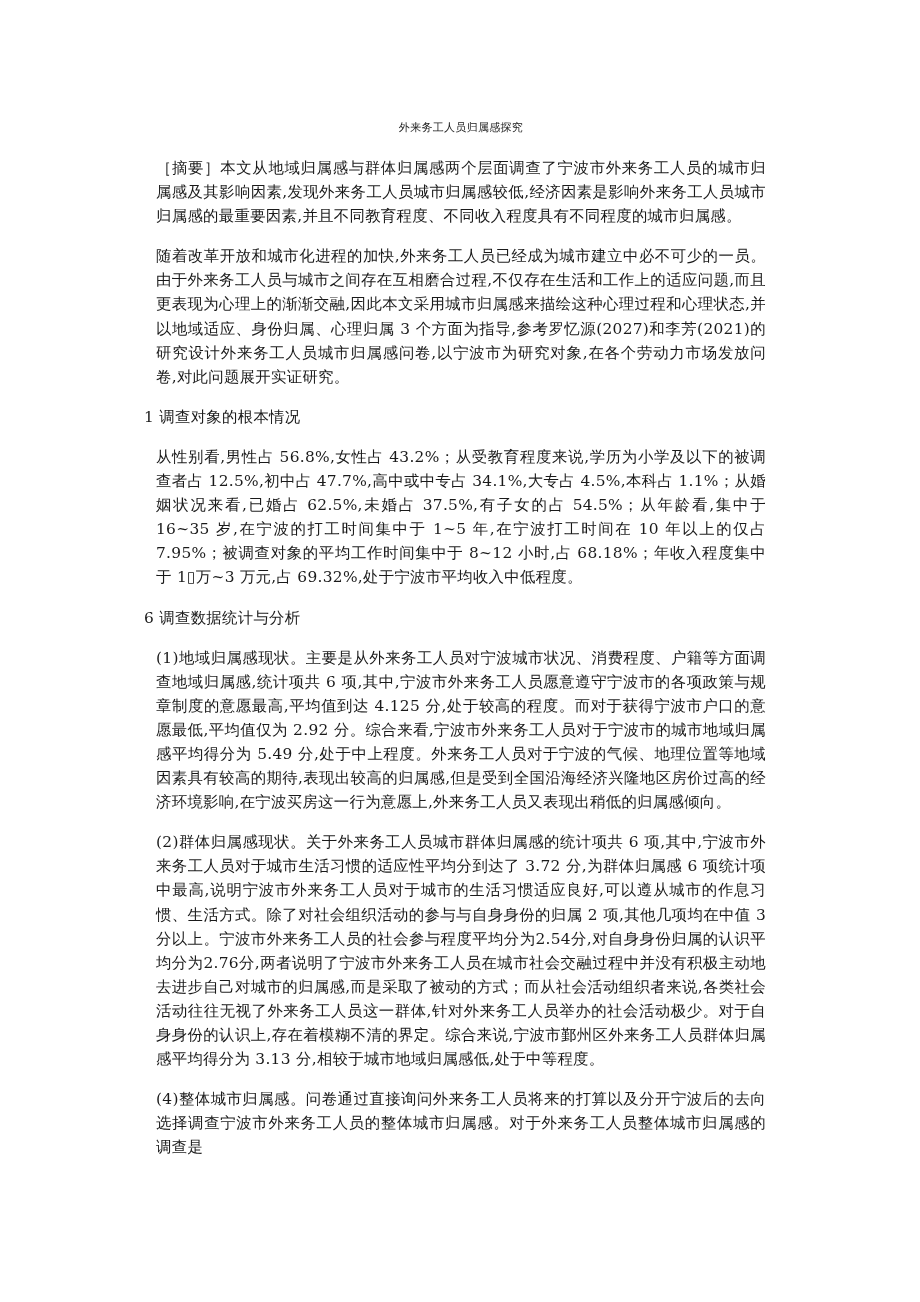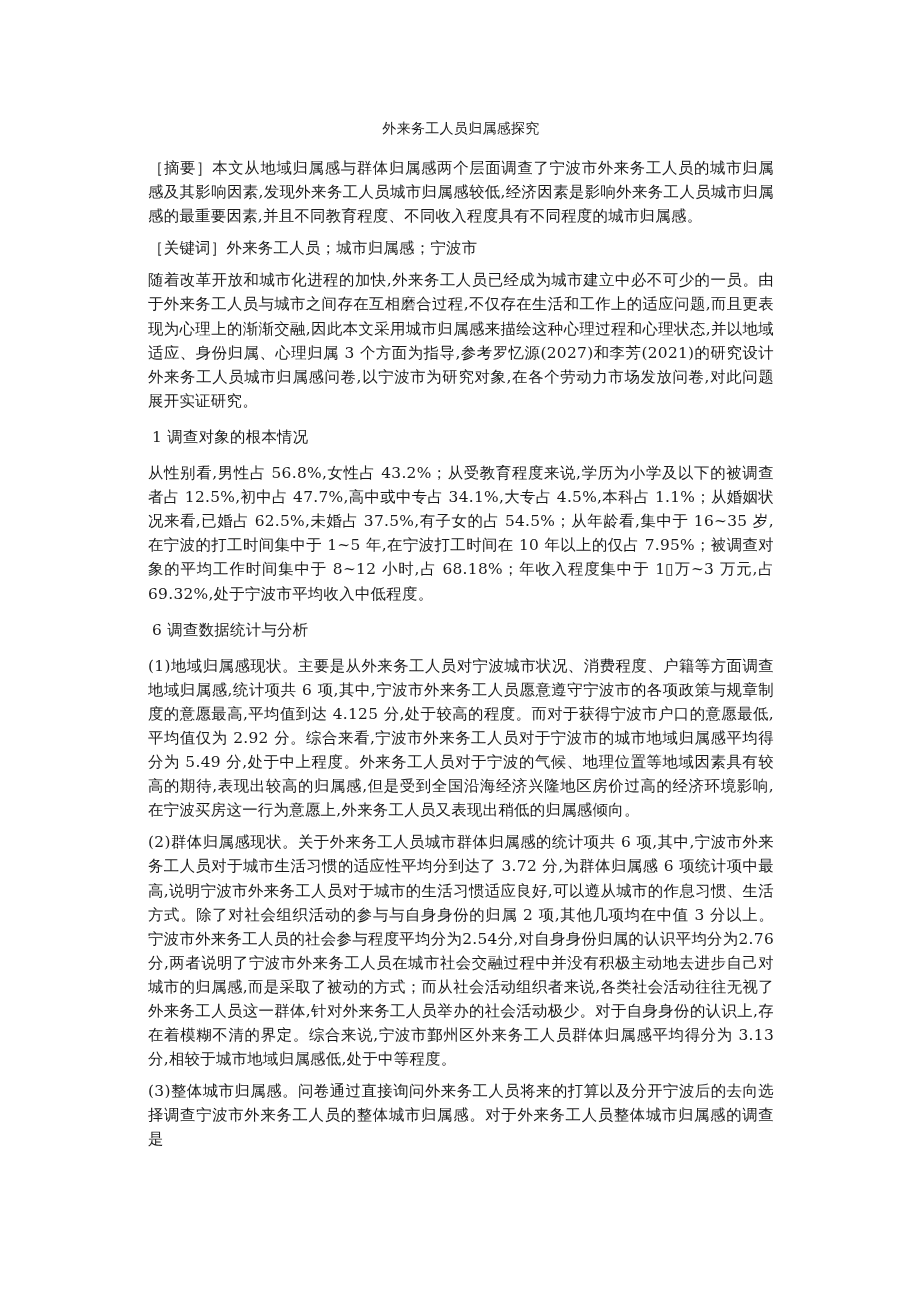--- a/index.html
+++ b/index.html
@@ -11,33 +11,32 @@
     width: 642px;
     font-family: "DejaVu Serif", "Liberation Serif", serif;
     font-size: 15.4px;
     color: #1a1a1a;
     line-height: 24.1px;
     letter-spacing: 0.3px;
   }
   .title {
     text-align: center;
     margin: 0 0 16px 0;
-    font-size: 14px;
+    font-size: 11px;
     line-height: 24px;
   }
-  .p { margin: 8px; text-align: justify; text-align-last: left; }
-  .heading { margin: 12px; }
+  .p { margin: 16px; text-align: justify; text-align-last: left; }
+  .heading { margin: 4px; }
 </style>
 </head>
 <body>
 
 <div class="page">
   <p class="title">外来务工人员归属感探究</p>
   <p class="p">［摘要］本文从地域归属感与群体归属感两个层面调查了宁波市外来务工人员的城市归属感及其影响因素,发现外来务工人员城市归属感较低,经济因素是影响外来务工人员城市归属感的最重要因素,并且不同教育程度、不同收入程度具有不同程度的城市归属感。</p>
-  <p class="p">［关键词］外来务工人员；城市归属感；宁波市</p>
   <p class="p">随着改革开放和城市化进程的加快,外来务工人员已经成为城市建立中必不可少的一员。由于外来务工人员与城市之间存在互相磨合过程,不仅存在生活和工作上的适应问题,而且更表现为心理上的渐渐交融,因此本文采用城市归属感来描绘这种心理过程和心理状态,并以地域适应、身份归属、心理归属 3 个方面为指导,参考罗忆源(2027)和李芳(2021)的研究设计外来务工人员城市归属感问卷,以宁波市为研究对象,在各个劳动力市场发放问卷,对此问题展开实证研究。</p>
   <p class="heading">1 调查对象的根本情况</p>
   <p class="p">从性别看,男性占 56.8%,女性占 43.2%；从受教育程度来说,学历为小学及以下的被调查者占 12.5%,初中占 47.7%,高中或中专占 34.1%,大专占 4.5%,本科占 1.1%；从婚姻状况来看,已婚占 62.5%,未婚占 37.5%,有子女的占 54.5%；从年龄看,集中于 16~35 岁,在宁波的打工时间集中于 1~5 年,在宁波打工时间在 10 年以上的仅占 7.95%；被调查对象的平均工作时间集中于 8~12 小时,占 68.18%；年收入程度集中于 1▯万~3 万元,占 69.32%,处于宁波市平均收入中低程度。</p>
   <p class="heading">6 调查数据统计与分析</p>
   <p class="p">(1)地域归属感现状。主要是从外来务工人员对宁波城市状况、消费程度、户籍等方面调查地域归属感,统计项共 6 项,其中,宁波市外来务工人员愿意遵守宁波市的各项政策与规章制度的意愿最高,平均值到达 4.125 分,处于较高的程度。而对于获得宁波市户口的意愿最低,平均值仅为 2.92 分。综合来看,宁波市外来务工人员对于宁波市的城市地域归属感平均得分为 5.49 分,处于中上程度。外来务工人员对于宁波的气候、地理位置等地域因素具有较高的期待,表现出较高的归属感,但是受到全国沿海经济兴隆地区房价过高的经济环境影响,在宁波买房这一行为意愿上,外来务工人员又表现出稍低的归属感倾向。</p>
   <p class="p">(2)群体归属感现状。关于外来务工人员城市群体归属感的统计项共 6 项,其中,宁波市外来务工人员对于城市生活习惯的适应性平均分到达了 3.72 分,为群体归属感 6 项统计项中最高,说明宁波市外来务工人员对于城市的生活习惯适应良好,可以遵从城市的作息习惯、生活方式。除了对社会组织活动的参与与自身身份的归属 2 项,其他几项均在中值 3 分以上。宁波市外来务工人员的社会参与程度平均分为2.54分,对自身身份归属的认识平均分为2.76分,两者说明了宁波市外来务工人员在城市社会交融过程中并没有积极主动地去进步自己对城市的归属感,而是采取了被动的方式；而从社会活动组织者来说,各类社会活动往往无视了外来务工人员这一群体,针对外来务工人员举办的社会活动极少。对于自身身份的认识上,存在着模糊不清的界定。综合来说,宁波市鄞州区外来务工人员群体归属感平均得分为 3.13 分,相较于城市地域归属感低,处于中等程度。</p>
-  <p class="p">(3)整体城市归属感。问卷通过直接询问外来务工人员将来的打算以及分开宁波后的去向选择调查宁波市外来务工人员的整体城市归属感。对于外来务工人员整体城市归属感的调查是</p>
+  <p class="p">(4)整体城市归属感。问卷通过直接询问外来务工人员将来的打算以及分开宁波后的去向选择调查宁波市外来务工人员的整体城市归属感。对于外来务工人员整体城市归属感的调查是</p>
 </div>
 
 </body></html>

